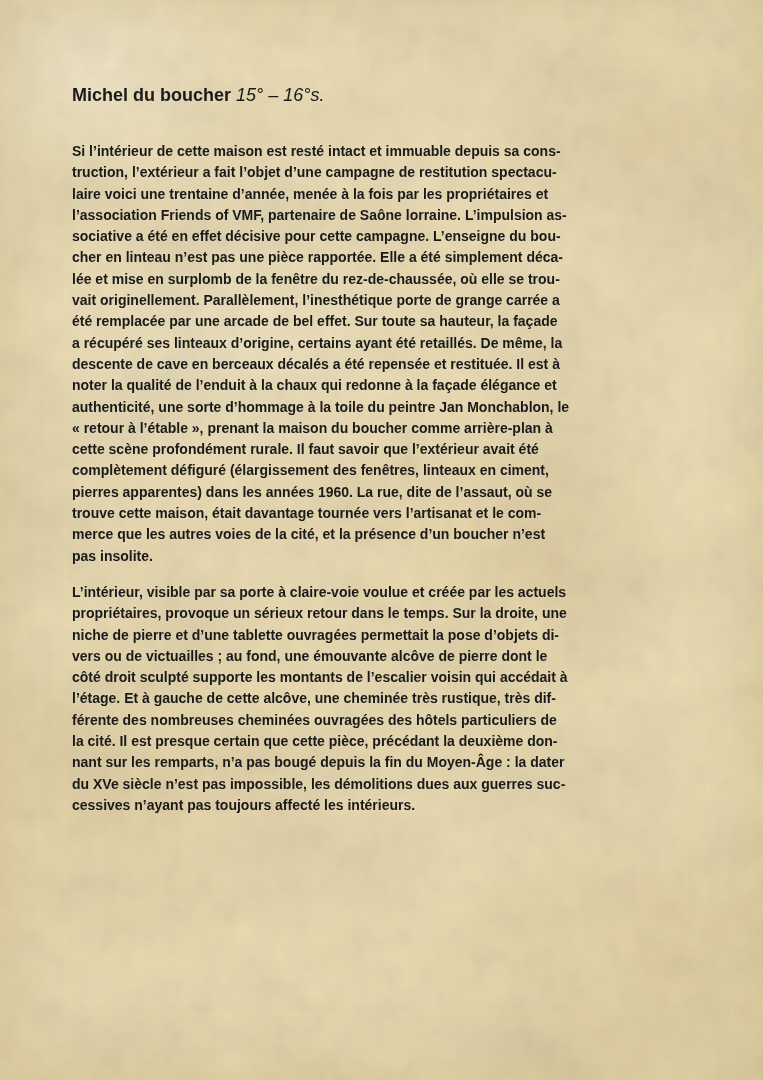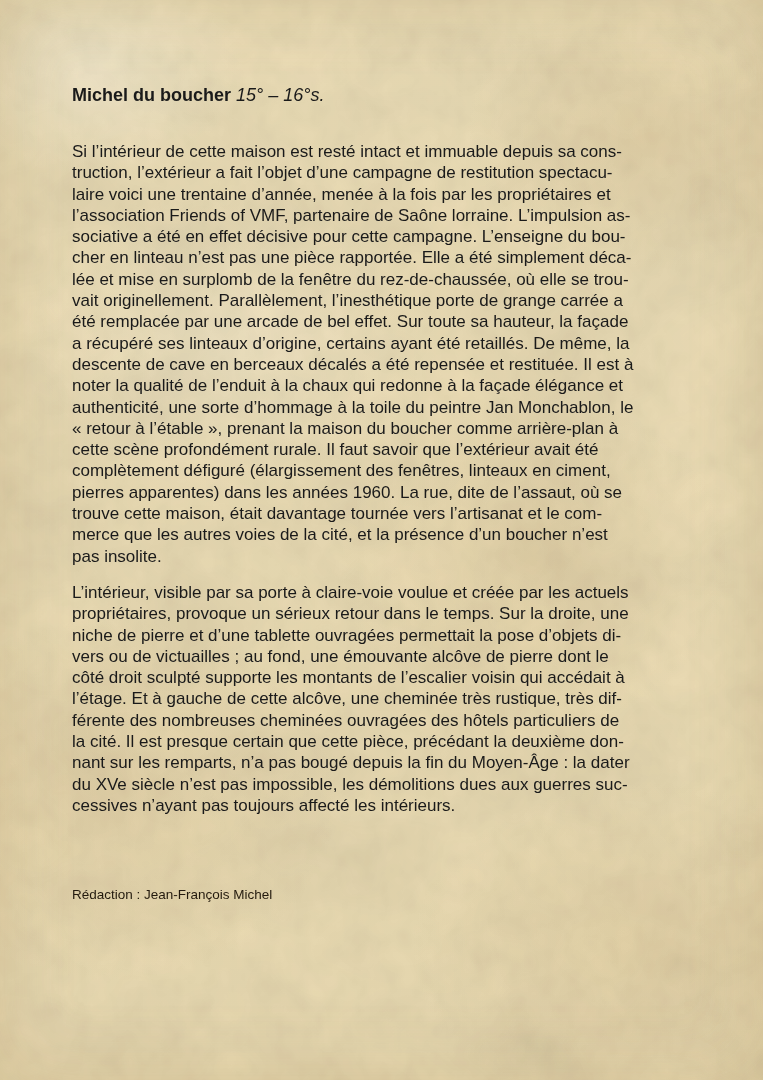--- a/index.html
+++ b/index.html
@@ -45,23 +45,24 @@
     line-height: 24px;
     font-weight: bold;
   }
   .title .t-italic {
     font-weight: normal;
     font-style: italic;
     text-align: right;
   }
   .para {
     margin: 0;
-    font-size: 17px;
+    font-size: 14px;
     line-height: 21.3px;
     white-space: pre-line;
+    font-weight: bold;
   }
   .para + .para { margin-top: 15px; }
   .footer {
     position: absolute;
     left: 72px;
     top: 886px;
     width: 660px;
     z-index: 2;
     color: #231a0e;
   }
@@ -140,16 +141,15 @@
 l’étage. Et à gauche de cette alcôve, une cheminée très rustique, très dif-
 férente des nombreuses cheminées ouvragées des hôtels particuliers de
 la cité. Il est presque certain que cette pièce, précédant la deuxième don-
 nant sur les remparts, n’a pas bougé depuis la fin du Moyen-Âge : la dater
 du XVe siècle n’est pas impossible, les démolitions dues aux guerres suc-
 cessives n’ayant pas toujours affecté les intérieurs.</p>
     </div>
   </div>
 
   <div class="footer">
-    <div class="footer-redaction">Rédaction : Jean-François Michel</div>
   </div>
 
 </div>
 
 </body></html>

